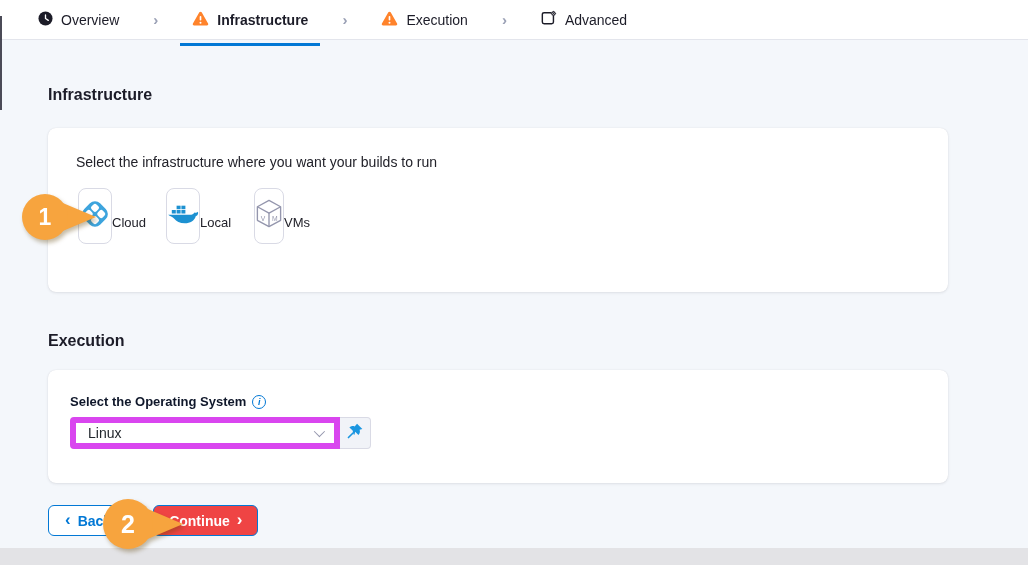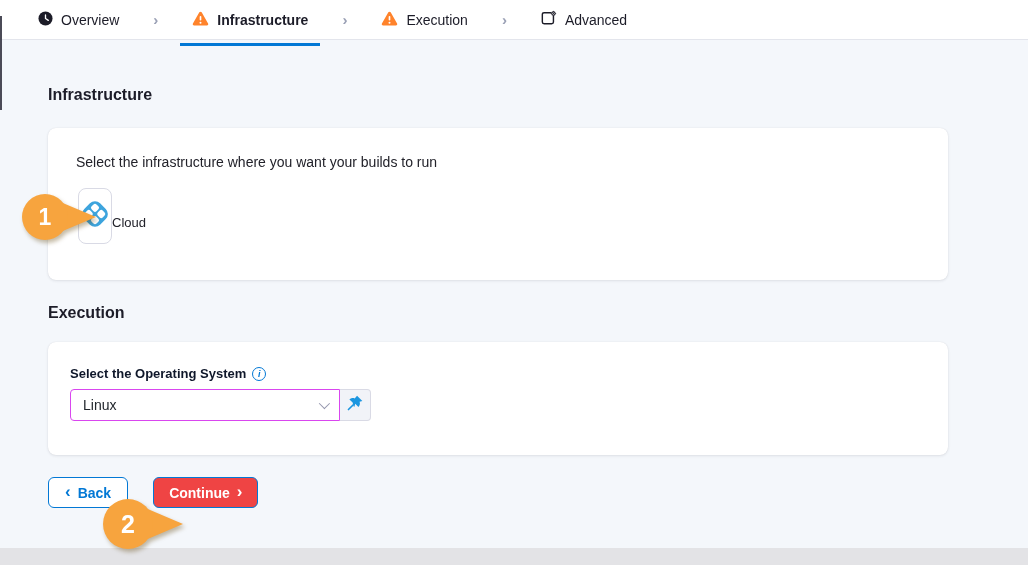--- a/index.html
+++ b/index.html
@@ -11,33 +11,33 @@
   .tabbar { height:40px; background:#fff; border-bottom:1px solid #e3e5ec; display:flex; align-items:center; padding-left:26px; }
   .tab { display:flex; align-items:center; gap:8px; height:52px; padding:0 12px; font-size:14px; color:#1c1c28; cursor:pointer; }
   .tab--active { box-shadow:inset 0 -3px 0 #0278d5; font-weight:700; }
   .tab-sep { margin:0 22px; color:#9aa0b5; font-size:15px; font-weight:600; }
   .left-edge { position:absolute; left:0; top:16px; width:2px; height:94px; background:#4b4b57; z-index:5; }
 
   
   .content { padding:46px 0 0 48px; }
   .section-title { font-size:16px; font-weight:700; color:#1c1c28; margin-bottom:24px; }
   .card { width:900px; background:#fff; border-radius:8px; box-shadow:0 1px 3px rgba(40,41,61,.1), 0 0 1px rgba(40,41,61,.12); }
-  .card1 { padding:26px 28px 36px 22px; margin-bottom:24px; }
+  .card1 { padding:26px 28px 48px 22px; margin-bottom:40px; }
   .card-desc { font-size:14px; color:#22222a; margin-bottom:18px; }
   .opts { display:flex; gap:32px; }
   .opt { width:56px; display:flex; flex-direction:row; align-items:center; cursor:pointer; }
   .tile { width:56px; height:56px; background:#fff; border:1px solid #d9dae5; border-radius:8px; display:flex; align-items:center; justify-content:center; }
   .opt-label { margin-top:12px; font-size:13px; color:#22222a; white-space:nowrap; }
 
   .card2 { padding:24px 28px 34px 22px; }
   .field-label-row { display:flex; align-items:center; gap:6px; margin-bottom:8px; }
   .field-label { font-size:13px; font-weight:700; color:#0f172a; }
   .info-dot { width:14px; height:14px; border:1.3px solid #0278d5; border-radius:50%; color:#0278d5; font-size:9px; font-weight:700; display:flex; align-items:center; justify-content:center; font-style:italic; cursor:pointer; }
   .select-row { display:flex; }
-  .select-box { width:270px; height:32px; background:#fff; border:1px solid #d946ef; border-radius:4px 0 0 4px; display:flex; align-items:center; justify-content:space-between; padding:0 12px; font-size:14px; color:#22272d; cursor:pointer; }
+  .select-box { width:270px; height:32px; background:#fff; border:6px solid #d946ef; border-radius:4px 0 0 4px; display:flex; align-items:center; justify-content:space-between; padding:0 12px; font-size:14px; color:#22272d; cursor:pointer; }
   .chev-down { width:8px; height:8px; border-right:1.6px solid #9496ad; border-bottom:1.6px solid #9496ad; transform:rotate(45deg) translateY(-2px); }
   .pin-addon { width:31px; height:32px; border:1px solid #d9dae5; border-left:none; border-radius:0 4px 4px 0; background:#f1f3f8; display:flex; align-items:center; justify-content:center; cursor:pointer; }
 
   
   .btn-row { display:flex; gap:25px; margin-top:22px; }
   .btn { height:31px; border-radius:6px; display:flex; align-items:center; gap:7px; font-size:14px; font-weight:700; cursor:pointer; }
   .btn-back { background:#fff; border:1.5px solid #0278d5; color:#0278d5; padding:0 16px; }
   .btn-continue { background:#ef4444; border:1.5px solid #0278d5; color:#fff; padding:0 15px; }
   .btn .chev { font-size:17px; font-weight:700; line-height:1; padding-bottom:2px; }
 
@@ -123,21 +123,54 @@
                   <rect x="10.2" y="21.2" width="8.6" height="8.6" rx="2.6" fill="#fff"></rect>
                   <rect x="21.2" y="21.2" width="8.6" height="8.6" rx="2.6" fill="#fff"></rect>
                 </g>
               </svg>
             </span>
           </div>
           <div class="opt-label">Cloud</div>
         </div>
 
 
-
+        <div class="opt">
+          <div class="tile">
+            <span>
+              <svg width="32" height="26" viewBox="0 0 40 30">
+                <g fill="#1d91d1">
+                  <rect x="6" y="10" width="5" height="4.4"></rect>
+                  <rect x="12" y="10" width="5" height="4.4"></rect>
+                  <rect x="18" y="10" width="5" height="4.4"></rect>
+                  <rect x="12" y="4.6" width="5" height="4.4"></rect>
+                  <rect x="18" y="4.6" width="5" height="4.4"></rect>
+                  <path d="M1.5 16 h27 c2.8 0 4.8-1 5.8-2.9 c1.8 .5 3.3 .1 4.4-.9 c.6 1.6 .1 4.6-2.8 5.7 c-1.6 5.8-6.8 8.8-13.6 8.8 c-6.3 0-10.8-2.4-13.2-5.8 c-2-2.6-5.6-2.9-7.6-4.9 z"></path>
+                </g>
+              </svg>
+            </span>
+          </div>
+          <div class="opt-label">Local</div>
+        </div>
+
+        <div class="opt">
+          <div class="tile">
+            <span>
+              <svg width="28" height="30" viewBox="0 0 28 31">
+                <g fill="none" stroke="#9496ad" stroke-width="1.4" stroke-linejoin="round">
+                  <path d="M14 1.5 L26 8 V22 L14 28.5 L2 22 V8 Z"></path>
+                  <path d="M2 8 L14 14.5 L26 8"></path>
+                  <path d="M14 14.5 V28.5"></path>
+                </g>
+                <text x="5.5" y="23" font-size="7" fill="#9496ad" font-family="Liberation Sans, sans-serif">V</text>
+                <text x="17" y="23" font-size="7" fill="#9496ad" font-family="Liberation Sans, sans-serif">M</text>
+              </svg>
+            </span>
+          </div>
+          <div class="opt-label">VMs</div>
+        </div>
 
       </div>
     </div>
 
     <div class="section-title" style="margin-bottom:20px;">Execution</div>
 
     <div class="card card2">
       <div class="field-label-row">
         <span class="field-label">Select the Operating System</span>
         <span class="info-dot">i</span>

